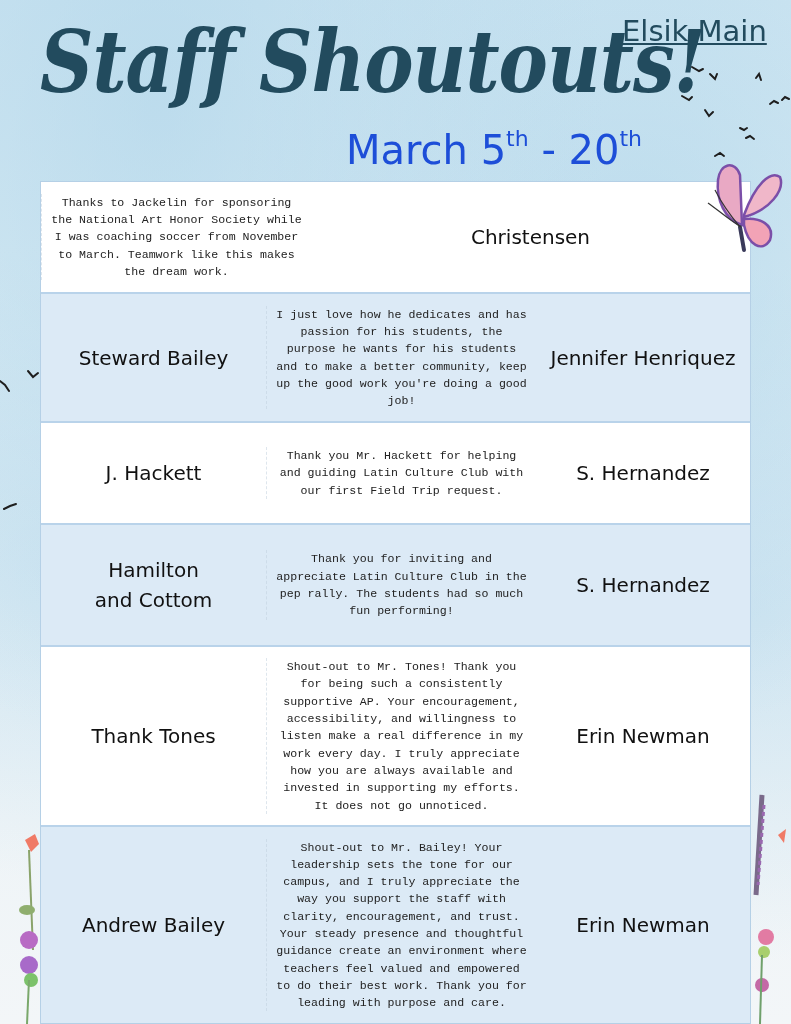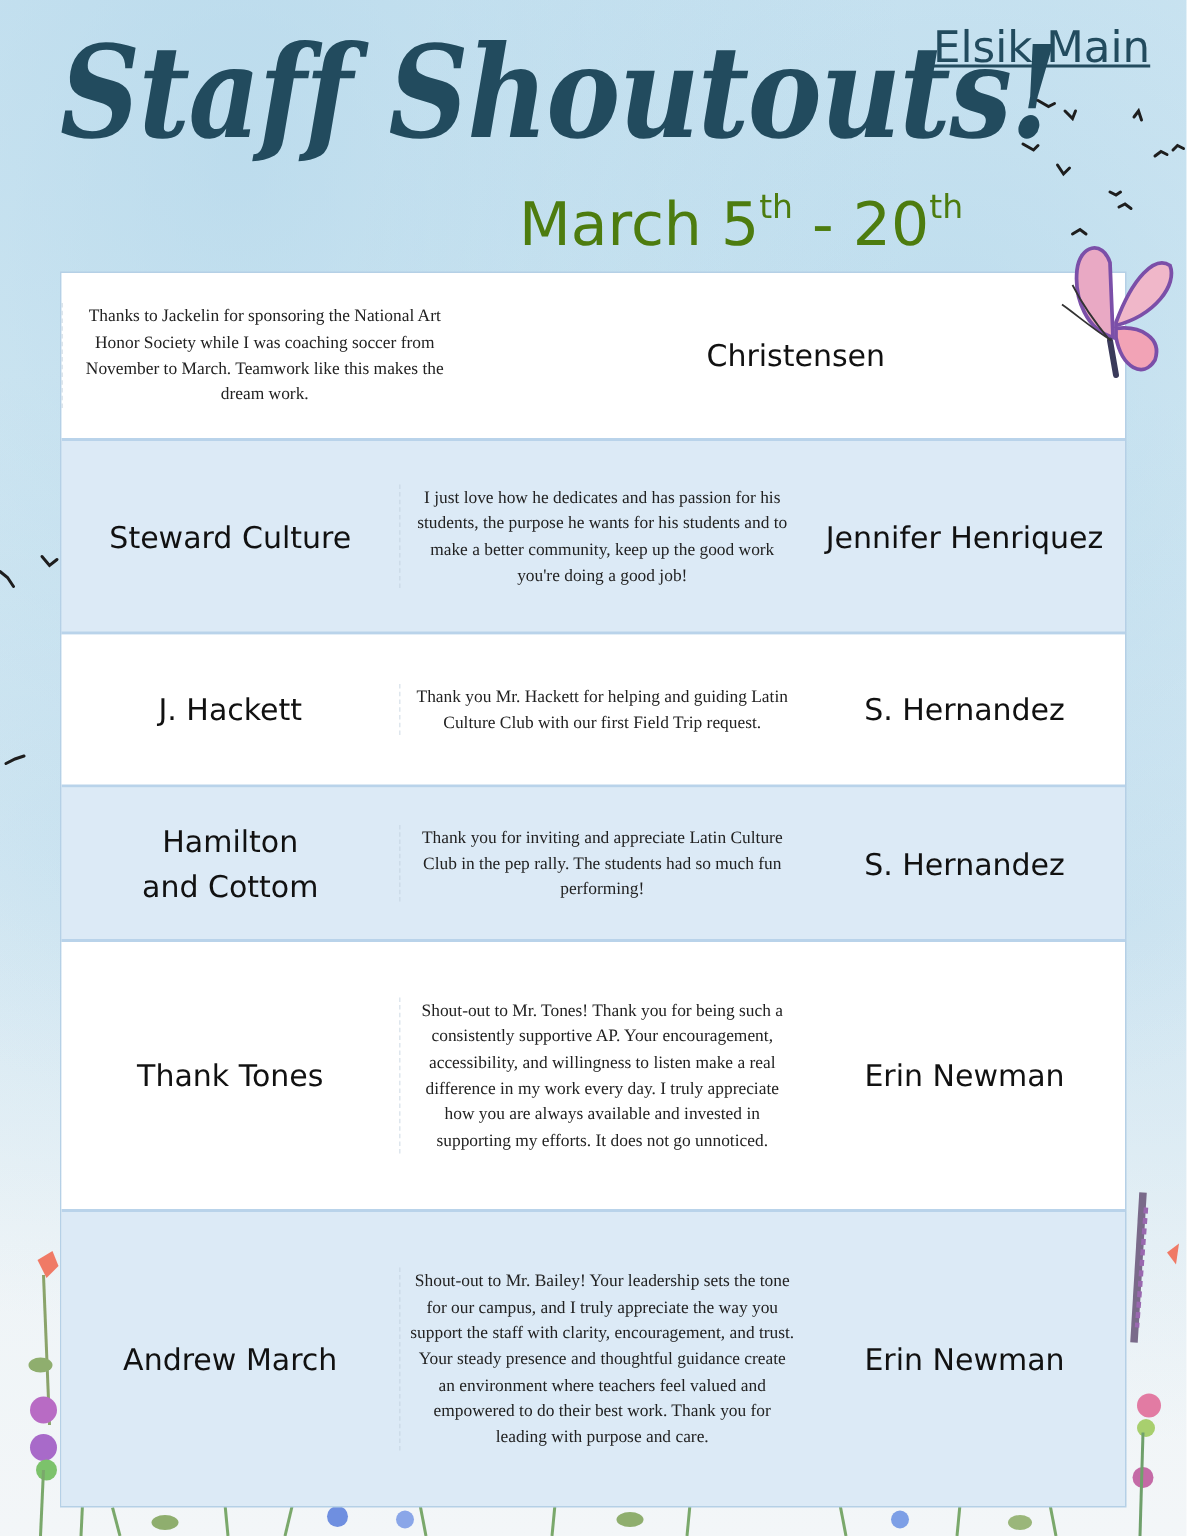--- a/index.html
+++ b/index.html
@@ -21,42 +21,42 @@
     font-family: "DejaVu Serif", serif; font-style:italic; font-weight:bold;
     font-size:74px; color:#224b5e; letter-spacing:-1px; line-height:1;
     transform: scaleY(1.15); transform-origin: left top;
   }
   .campus {
     position:absolute; left:622px; top:14px;
     font-family:"DejaVu Sans", sans-serif; font-size:29px; color:#224b5e;text-decoration:underline;
   }
   .dates {
     position:absolute; left:346px; top:130px;
-    font-family:"DejaVu Sans", sans-serif; font-size:40px; color:#4d7c0f;
+    font-family:"DejaVu Sans", sans-serif; font-size:40px; color:#1d4ed8;
     white-space:nowrap; line-height:1;
   }
   .dates sup { font-size:22px; vertical-align: 18px; line-height:0; }
   .table {
     position:absolute; left:40px; top:181px; width:711px;
     border:1px solid #b5d0e6; box-sizing:border-box;
   }
   .row {
     display:flex; align-items:center; border-bottom:2px solid #b9d3ea;
     box-sizing:border-box;
   }
   .row:last-child { border-bottom:none; }
   .row.white { background:#ffffff; }
   .row.blue { background:#dceaf6; }
   .cell-name, .cell-from {
     font-family:"DejaVu Sans", sans-serif; font-size:20px; color:#111;
     text-align:center; line-height:30px;
   }
   .cell-name { width:225px; padding:0 4px; box-sizing:border-box; }
   .cell-msg {
-    width:270px; font-family:Liberation Serif, serif; font-size:11.6px; line-height:17.3px;
+    width:270px; font-family:Liberation Mono, monospace; font-size:11.6px; line-height:17.3px;
     color:#222; text-align:center; padding:0 6px; box-sizing:border-box;
     border-left:1px dashed rgba(190,205,220,0.5);
   }
   .cell-from { flex:1; padding:0 4px; }
   .deco { position:absolute; pointer-events:none; }
 </style>
 </head>
 <body>
 
 <div class="wash"></div>
@@ -134,37 +134,37 @@
   <ellipse cx="380" cy="10" rx="9" ry="5" fill="#8fae6e"></ellipse>
   <ellipse cx="640" cy="12" rx="8" ry="5" fill="#9ab67a"></ellipse>
 </svg>
 
 <div class="table">
   <div class="row white" style="height:112px">
     <div class="cell-msg">Thanks to Jackelin for sponsoring the National Art Honor Society while I was coaching soccer from November to March. Teamwork like this makes the dream work.</div>
     <div class="cell-from">Christensen</div>
   </div>
   <div class="row blue" style="height:129px">
-    <div class="cell-name">Steward Culture</div>
+    <div class="cell-name">Steward Bailey</div>
     <div class="cell-msg">I just love how he dedicates and has passion for his students, the purpose he wants for his students and to make a better community, keep up the good work you're doing a good job!</div>
     <div class="cell-from">Jennifer Henriquez</div>
   </div>
   <div class="row white" style="height:102px">
     <div class="cell-name">J. Hackett</div>
     <div class="cell-msg">Thank you Mr. Hackett for helping and guiding Latin Culture Club with our first Field Trip request.</div>
     <div class="cell-from">S. Hernandez</div>
   </div>
-  <div class="row blue" style="height:103px">
+  <div class="row blue" style="height:122px">
     <div class="cell-name" style="padding:0 50px">Hamilton and Cottom</div>
     <div class="cell-msg">Thank you for inviting and appreciate Latin Culture Club in the pep rally. The students had so much fun performing!</div>
     <div class="cell-from">S. Hernandez</div>
   </div>
   <div class="row white" style="height:180px">
     <div class="cell-name">Thank Tones</div>
     <div class="cell-msg">Shout-out to Mr. Tones! Thank you for being such a consistently supportive AP. Your encouragement, accessibility, and willingness to listen make a real difference in my work every day. I truly appreciate how you are always available and invested in supporting my efforts. It does not go unnoticed.</div>
     <div class="cell-from">Erin Newman</div>
   </div>
   <div class="row blue" style="height:196px">
-    <div class="cell-name">Andrew March</div>
+    <div class="cell-name">Andrew Bailey</div>
     <div class="cell-msg">Shout-out to Mr. Bailey! Your leadership sets the tone for our campus, and I truly appreciate the way you support the staff with clarity, encouragement, and trust. Your steady presence and thoughtful guidance create an environment where teachers feel valued and empowered to do their best work. Thank you for leading with purpose and care.</div>
     <div class="cell-from">Erin Newman</div>
   </div>
 </div>
 
 </body></html>

